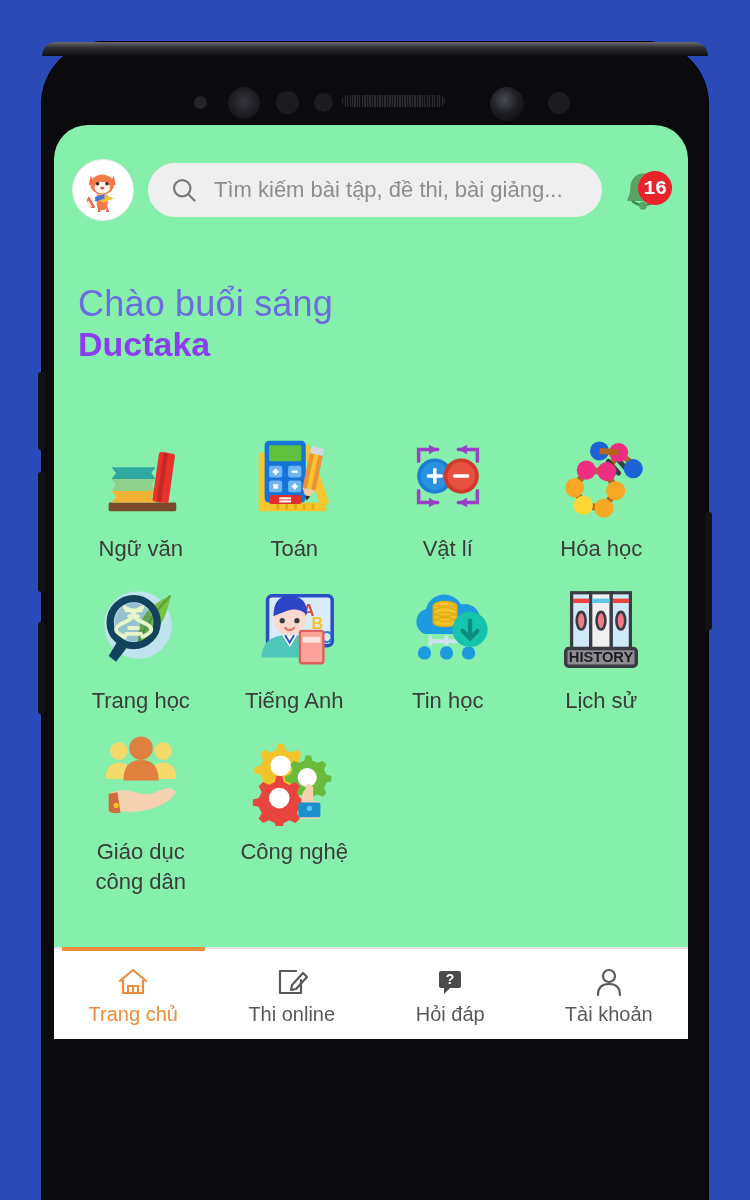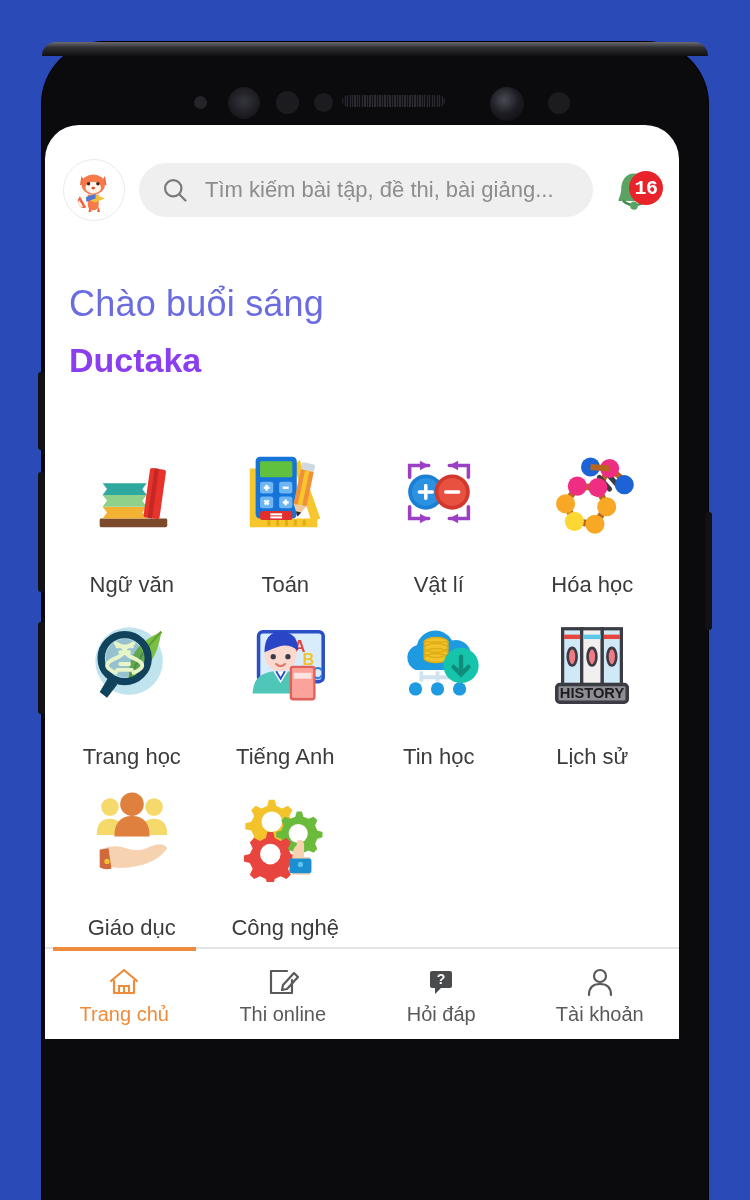--- a/index.html
+++ b/index.html
@@ -49,23 +49,23 @@
   #front-camera{
     position:absolute; left:448px; top:25px; width:34px; height:34px;
     border-radius:50%;
     background:radial-gradient(circle at 42% 38%,#4a4a55 0%,#1d1d24 48%,#08080b 100%);
   }
   #sensor-dot-4 { left:506px; top:30px; width:22px; height:22px;}
 
   
   #screen{
     position:absolute;
-    left:3px; top:83px;
+    left:12px; top:83px;
     width:634px; height:914px;
-    background:#ffffff;
+    background:#86efac;
     border-radius:34px 34px 0 0;
     overflow:hidden;
   }
 
   
   #top-bar{
     display:flex; align-items:center;
     padding:34px 18px 0 18px;
     gap:14px;
   }
@@ -103,41 +103,40 @@
   }
 
   
   #greeting-block{ padding:62px 4px 0 24px; }
   #greeting-hello{
     font-size:36px; color:#6b6ce0; font-weight:normal;
     letter-spacing:0.2px;
   }
   #greeting-name{
     font-size:34px; color:#8b3df0; font-weight:bold;
-    margin-top:16px;
   }
 
   
   #subject-grid{
     display:grid;
     grid-template-columns:repeat(4,1fr);
     row-gap:14px;
     padding:62px 10px 0 10px;
   }
   .subject-item{
     display:flex; flex-direction:column; align-items:center;
     cursor:pointer;
   }
   .subject-icon{
     width:104px; height:100px;
     display:flex; align-items:center; justify-content:center;
   }
   .subject-icon svg{ width:94px; height:94px; display:block; }
   .subject-label{
-    margin-top:28px;
+    margin-top:8px;
     font-size:22px; color:#3b3b3b; text-align:center;
     line-height:1.35; max-width:140px;
   }
 
   
   #bottom-nav{
     position:absolute; left:0; right:0; bottom:0;
     height:92px;
     background:#fff;
     border-top:2px solid #e4e4e4;

